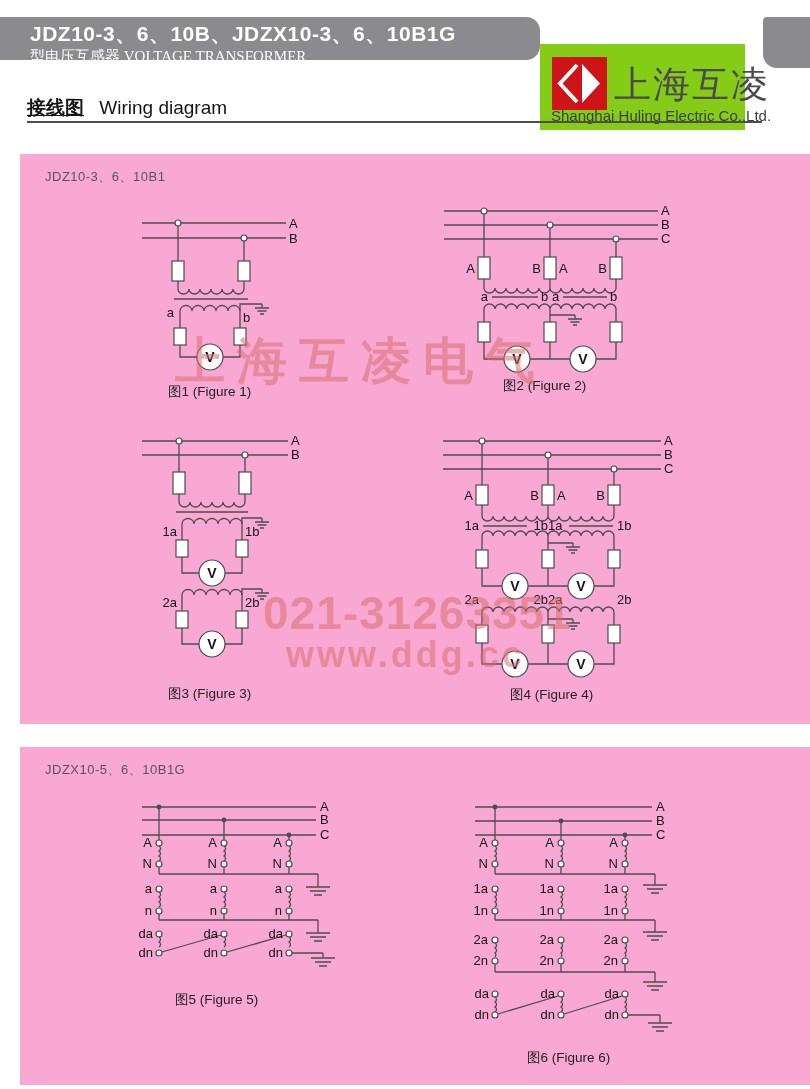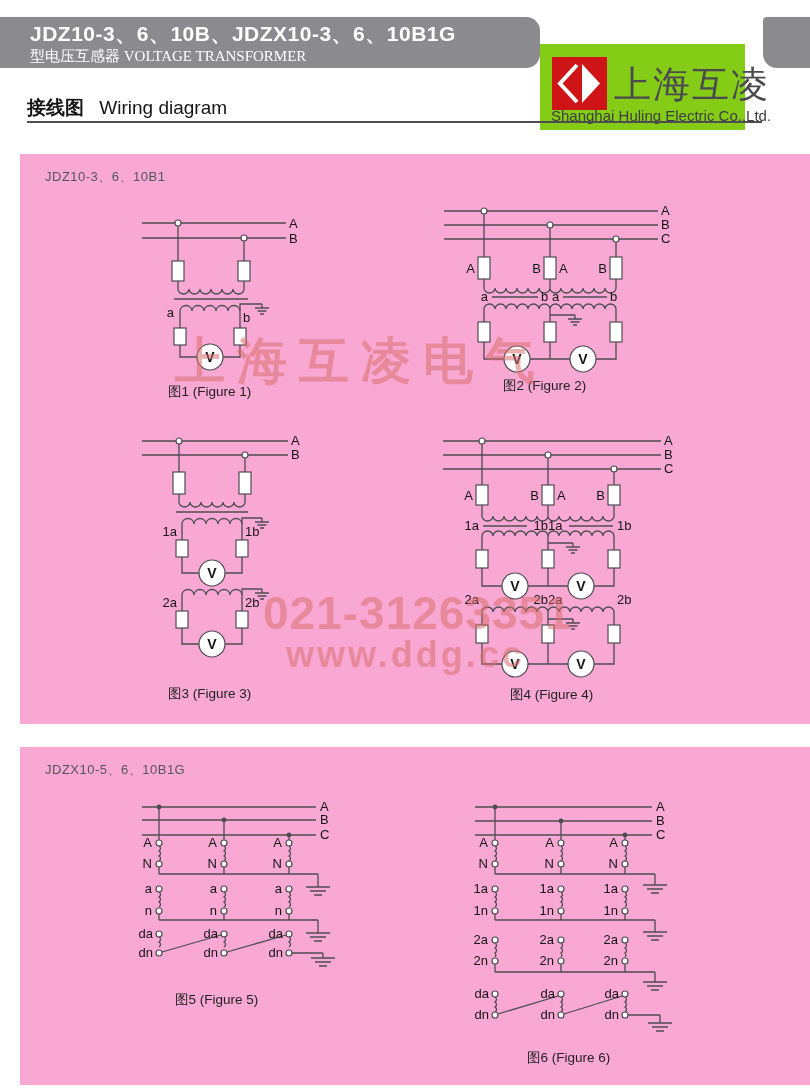--- a/index.html
+++ b/index.html
@@ -1,35 +1,35 @@
 <!DOCTYPE html>
 <html><head>
 <meta charset="utf-8">
 <style>
   html,body{margin:0;padding:0;background:#fff;}
   .page{position:relative;width:810px;height:1089px;background:#fff;overflow:hidden;
         font-family:"Liberation Sans",sans-serif;}
 
   
-  .band{position:absolute;left:0;top:17px;width:540px;height:51px;background:#8a8a8f;
+  .band{position:absolute;left:0;top:17px;width:540px;height:43px;background:#8a8a8f;
         border-radius:0 14px 14px 0;}
   .band-right{position:absolute;left:763px;top:17px;width:47px;height:51px;background:#8a8a8f;
         border-radius:4px 0 0 14px;}
   .band-title{position:absolute;left:30px;top:3px;color:#fff;font-size:21px;font-weight:bold;
         letter-spacing:.5px;white-space:nowrap;}
   .band-sub{position:absolute;left:30px;top:30px;color:#fff;font-size:15px;white-space:nowrap;font-family:Liberation Serif, serif;}
   .logo-plate{position:absolute;left:540px;top:0;width:205px;height:86px;background:#84cc16;margin-top:44px;}
   .logo-sq{position:absolute;left:12px;top:13px;width:55px;height:53px;background:#cf1418;}
   .brand-cn{position:absolute;left:74px;top:16px;font-size:37px;color:#4b4b4f;letter-spacing:2px;
         white-space:nowrap;}
   .brand-en{position:absolute;left:11px;top:63px;font-size:15px;color:#3e3e42;white-space:nowrap;}
 
   
   .heading{position:absolute;left:27px;top:95px;font-size:19px;color:#151515;white-space:nowrap;}
-  .heading .cn{font-weight:600;margin-right:10px;}
+  .heading .cn{font-weight:600;margin-right:10px;text-decoration:underline;}
   .rule{position:absolute;left:27px;top:121px;width:735px;height:2px;background:#4e4e52;}
 
   
   .panel{position:absolute;left:20px;width:798px;background:#f9a8d4;margin-top:12px;}
   .panel1{top:142px;height:570px;}
   .panel2{top:735px;height:338px;}
   .panel-label{position:absolute;left:25px;top:14px;font-size:13px;color:#55565a;letter-spacing:.5px;}
   .fig{position:absolute;}
 
   

